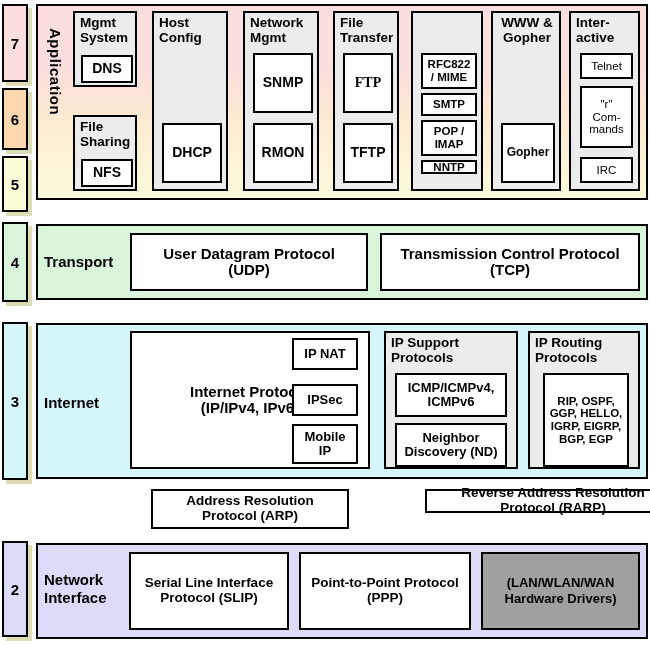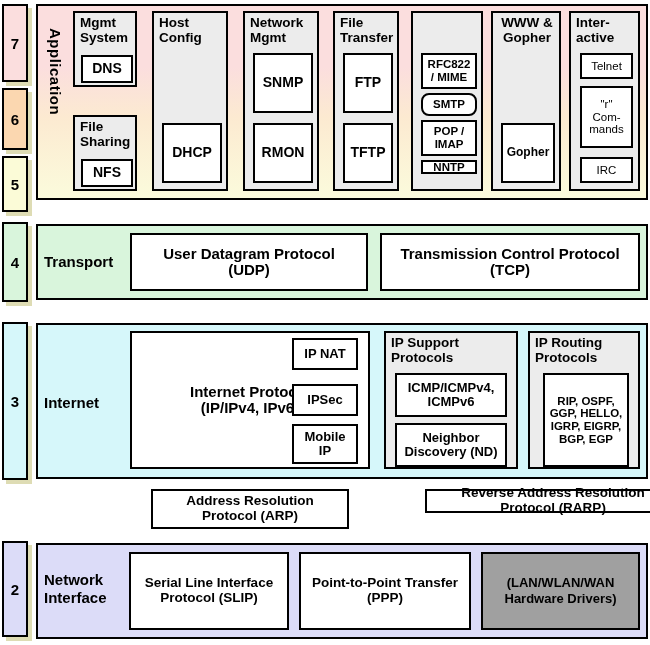--- a/index.html
+++ b/index.html
@@ -159,28 +159,28 @@
 <div class="gbox" style="left:243px; top:11px; width:76px; height:180px;">
   <div class="gtitle" style="white-space:pre-line;">Network
 Mgmt</div>
   <div class="wbox" style="left:8px; top:40px; width:60px; height:60px; font-size:14px;">SNMP</div>
   <div class="wbox" style="left:8px; top:110px; width:60px; height:60px; font-size:14px;">RMON</div>
 </div>
 
 <div class="gbox" style="left:333px; top:11px; width:66px; height:180px;">
   <div class="gtitle" style="white-space:pre-line;">File
 Transfer</div>
-  <div class="wbox" style="left:8px; top:40px; width:50px; height:60px; font-size:14px;">FTP</div>
+  <div class="wbox" style="left:8px; top:40px; width:50px; height:60px; font-size:14px;font-family:Liberation Serif, serif;">FTP</div>
   <div class="wbox" style="left:8px; top:110px; width:50px; height:60px; font-size:14px;">TFTP</div>
 </div>
 
 <div class="gbox" style="left:411px; top:11px; width:72px; height:180px;">
   <div class="wbox" style="left:8px; top:40px; width:56px; height:36px; font-size:11.5px; white-space:pre-line;">RFC822
 / MIME</div>
-  <div class="wbox" style="left:8px; top:80px; width:56px; height:23px; font-size:11.5px;border-radius:8px;">SMTP</div>
+  <div class="wbox" style="left:8px; top:80px; width:56px; height:23px; font-size:11.5px;">SMTP</div>
   <div class="wbox" style="left:8px; top:107px; width:56px; height:36px; font-size:11.5px; white-space:pre-line;">POP /
 IMAP</div>
   <div class="wbox" style="left:8px; top:147px; width:56px; height:14px; font-size:11.5px;">NNTP</div>
 </div>
 
 <div class="gbox" style="left:491px; top:11px; width:70px; height:180px;">
   <div class="gtitle" style="white-space:pre-line;text-align:center;">WWW &amp;
 Gopher</div>
   <div class="wbox" style="left:8px; top:110px; width:54px; height:60px; font-size:12px;">Gopher</div>
 </div>
@@ -242,17 +242,17 @@
 Protocol (RARP)</div>
 
 <div class="band" style="left:36px; top:543px; width:612px; height:96px; background:#dcdcf8;"></div>
 
 <div class="bandlabel" style="left:44px; top:571px; width:90px; white-space:pre-line;">Network
 Interface</div>
 
 <div class="wbox" style="left:129px; top:552px; width:160px; height:78px; font-size:13.5px; white-space:pre-line;">Serial Line Interface
 Protocol (SLIP)</div>
 
-<div class="wbox" style="left:299px; top:552px; width:172px; height:78px; font-size:13.5px; white-space:pre-line;">Point-to-Point Transfer
+<div class="wbox" style="left:299px; top:552px; width:172px; height:78px; font-size:13.5px; white-space:pre-line;">Point-to-Point Protocol
 (PPP)</div>
 
 <div class="greybox" style="left:481px; top:552px; width:159px; height:78px; white-space:pre-line;">(LAN/WLAN/WAN
 Hardware Drivers)</div>
 
 </body></html>

